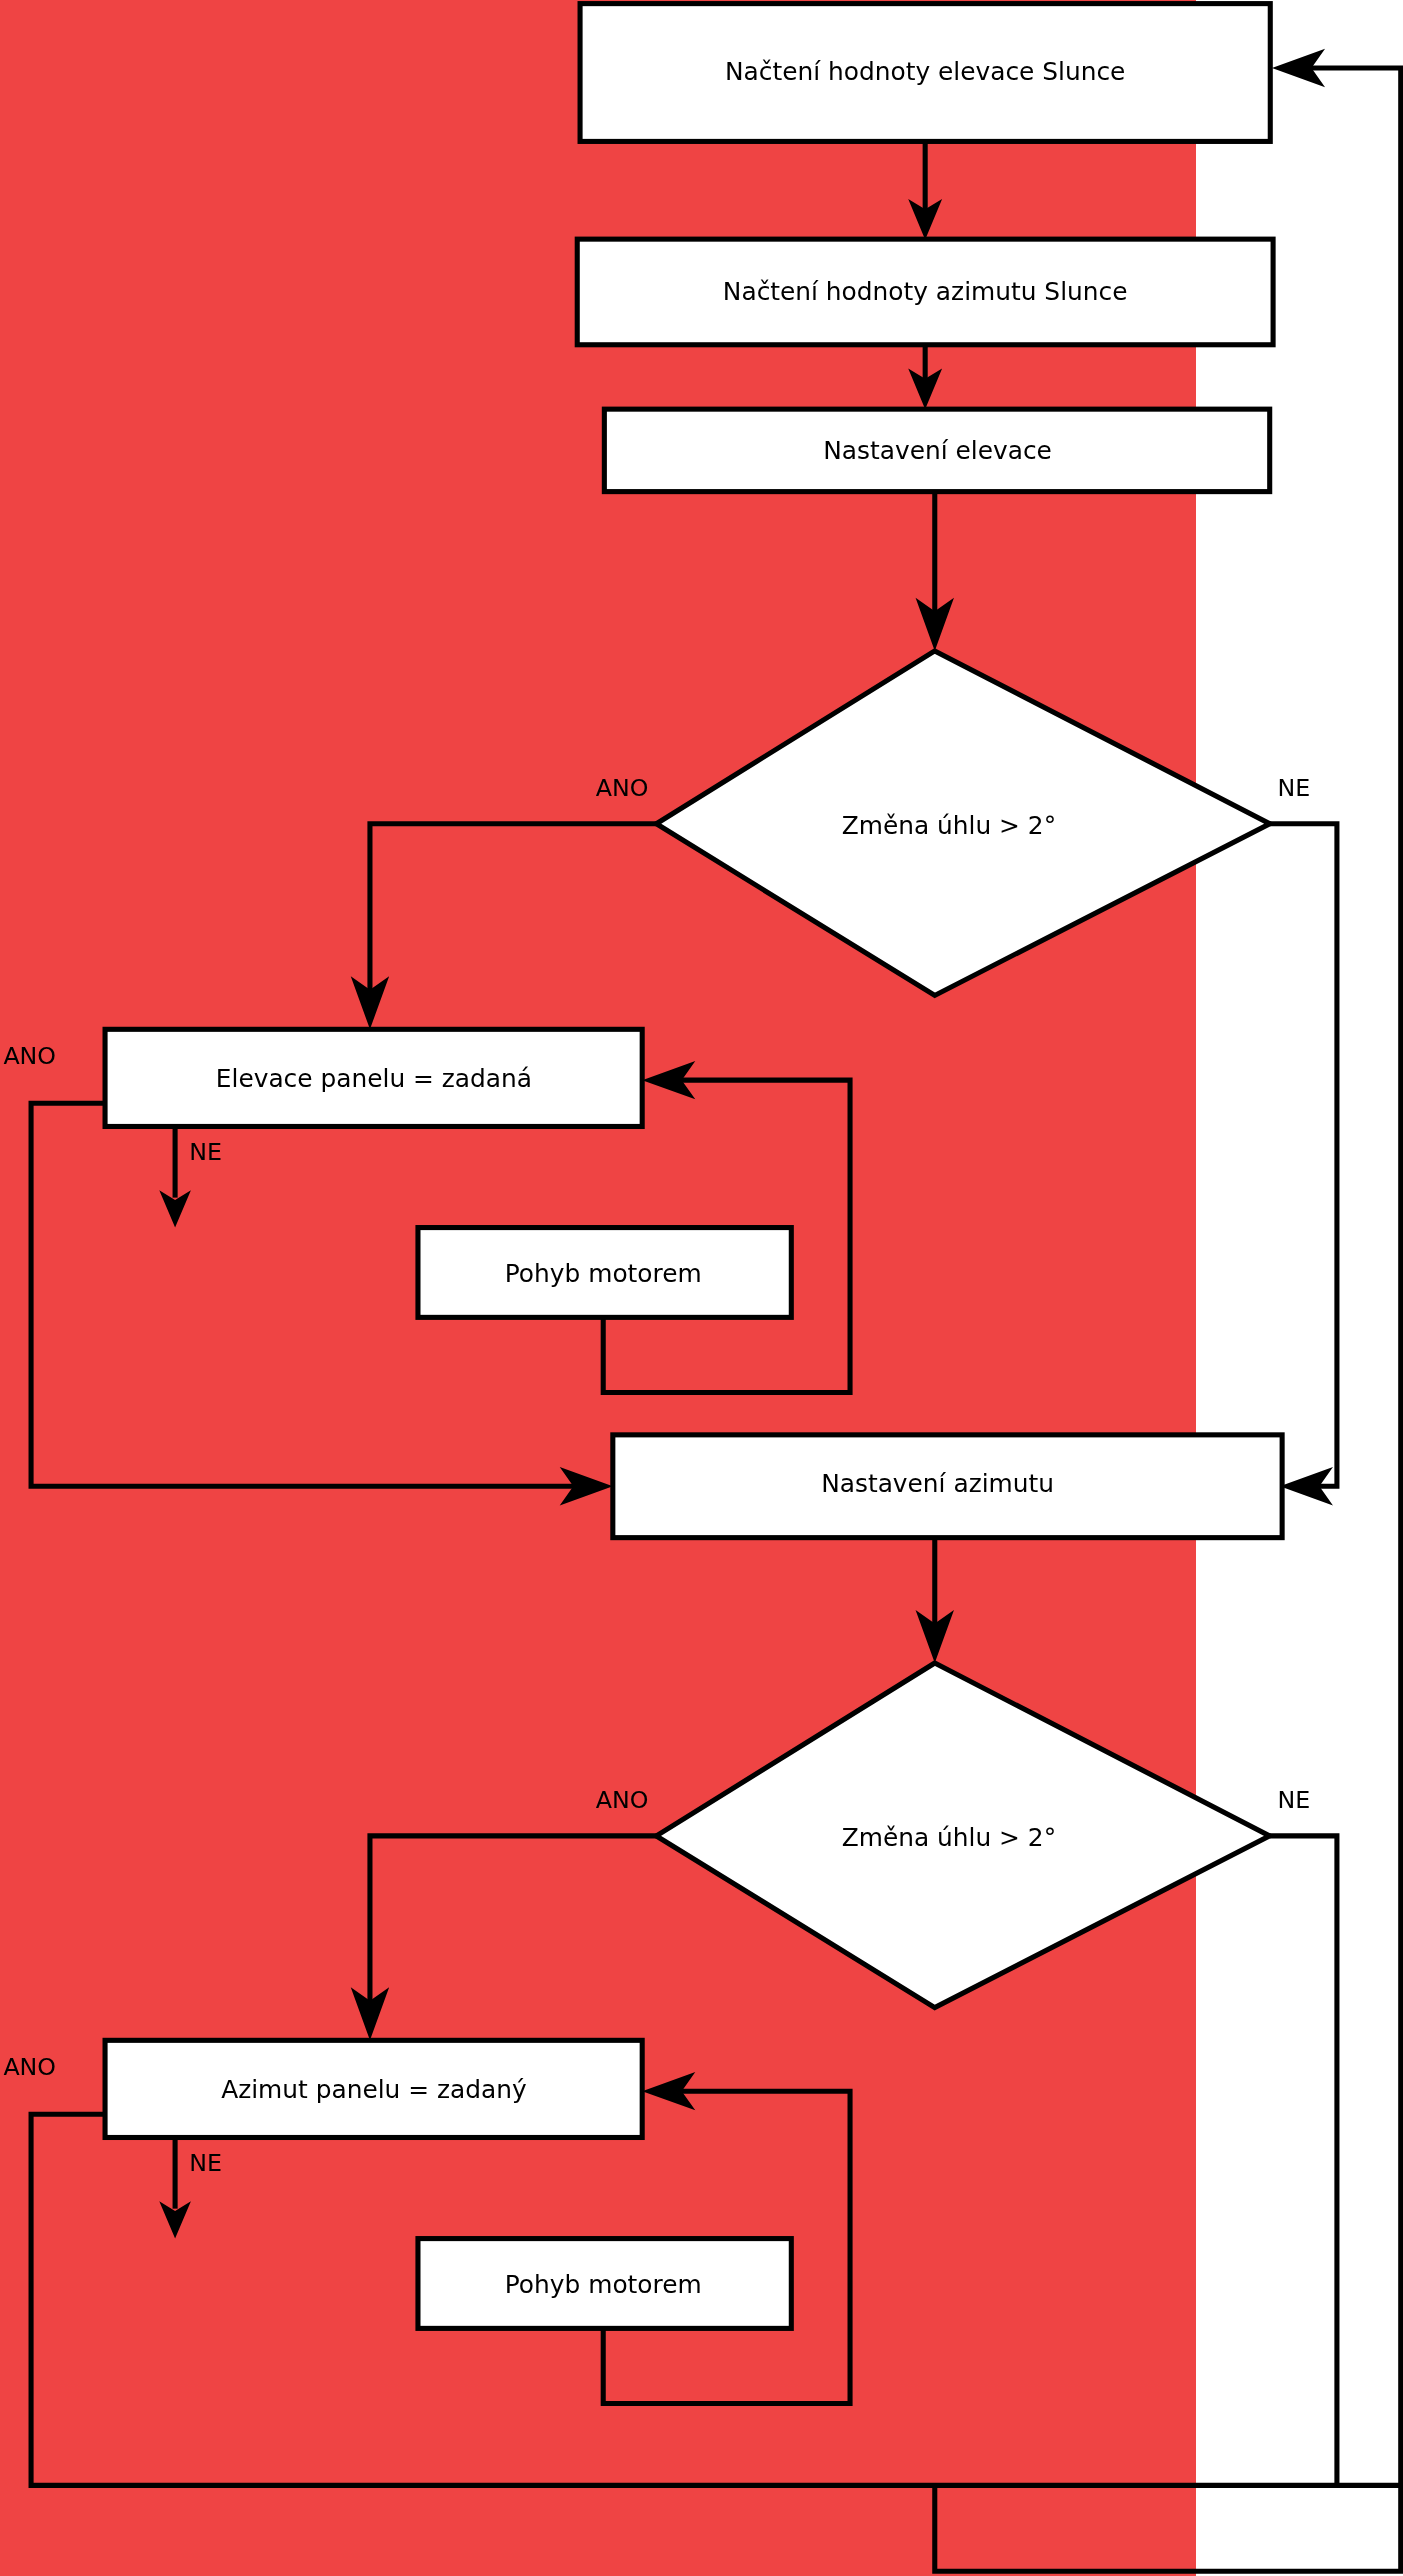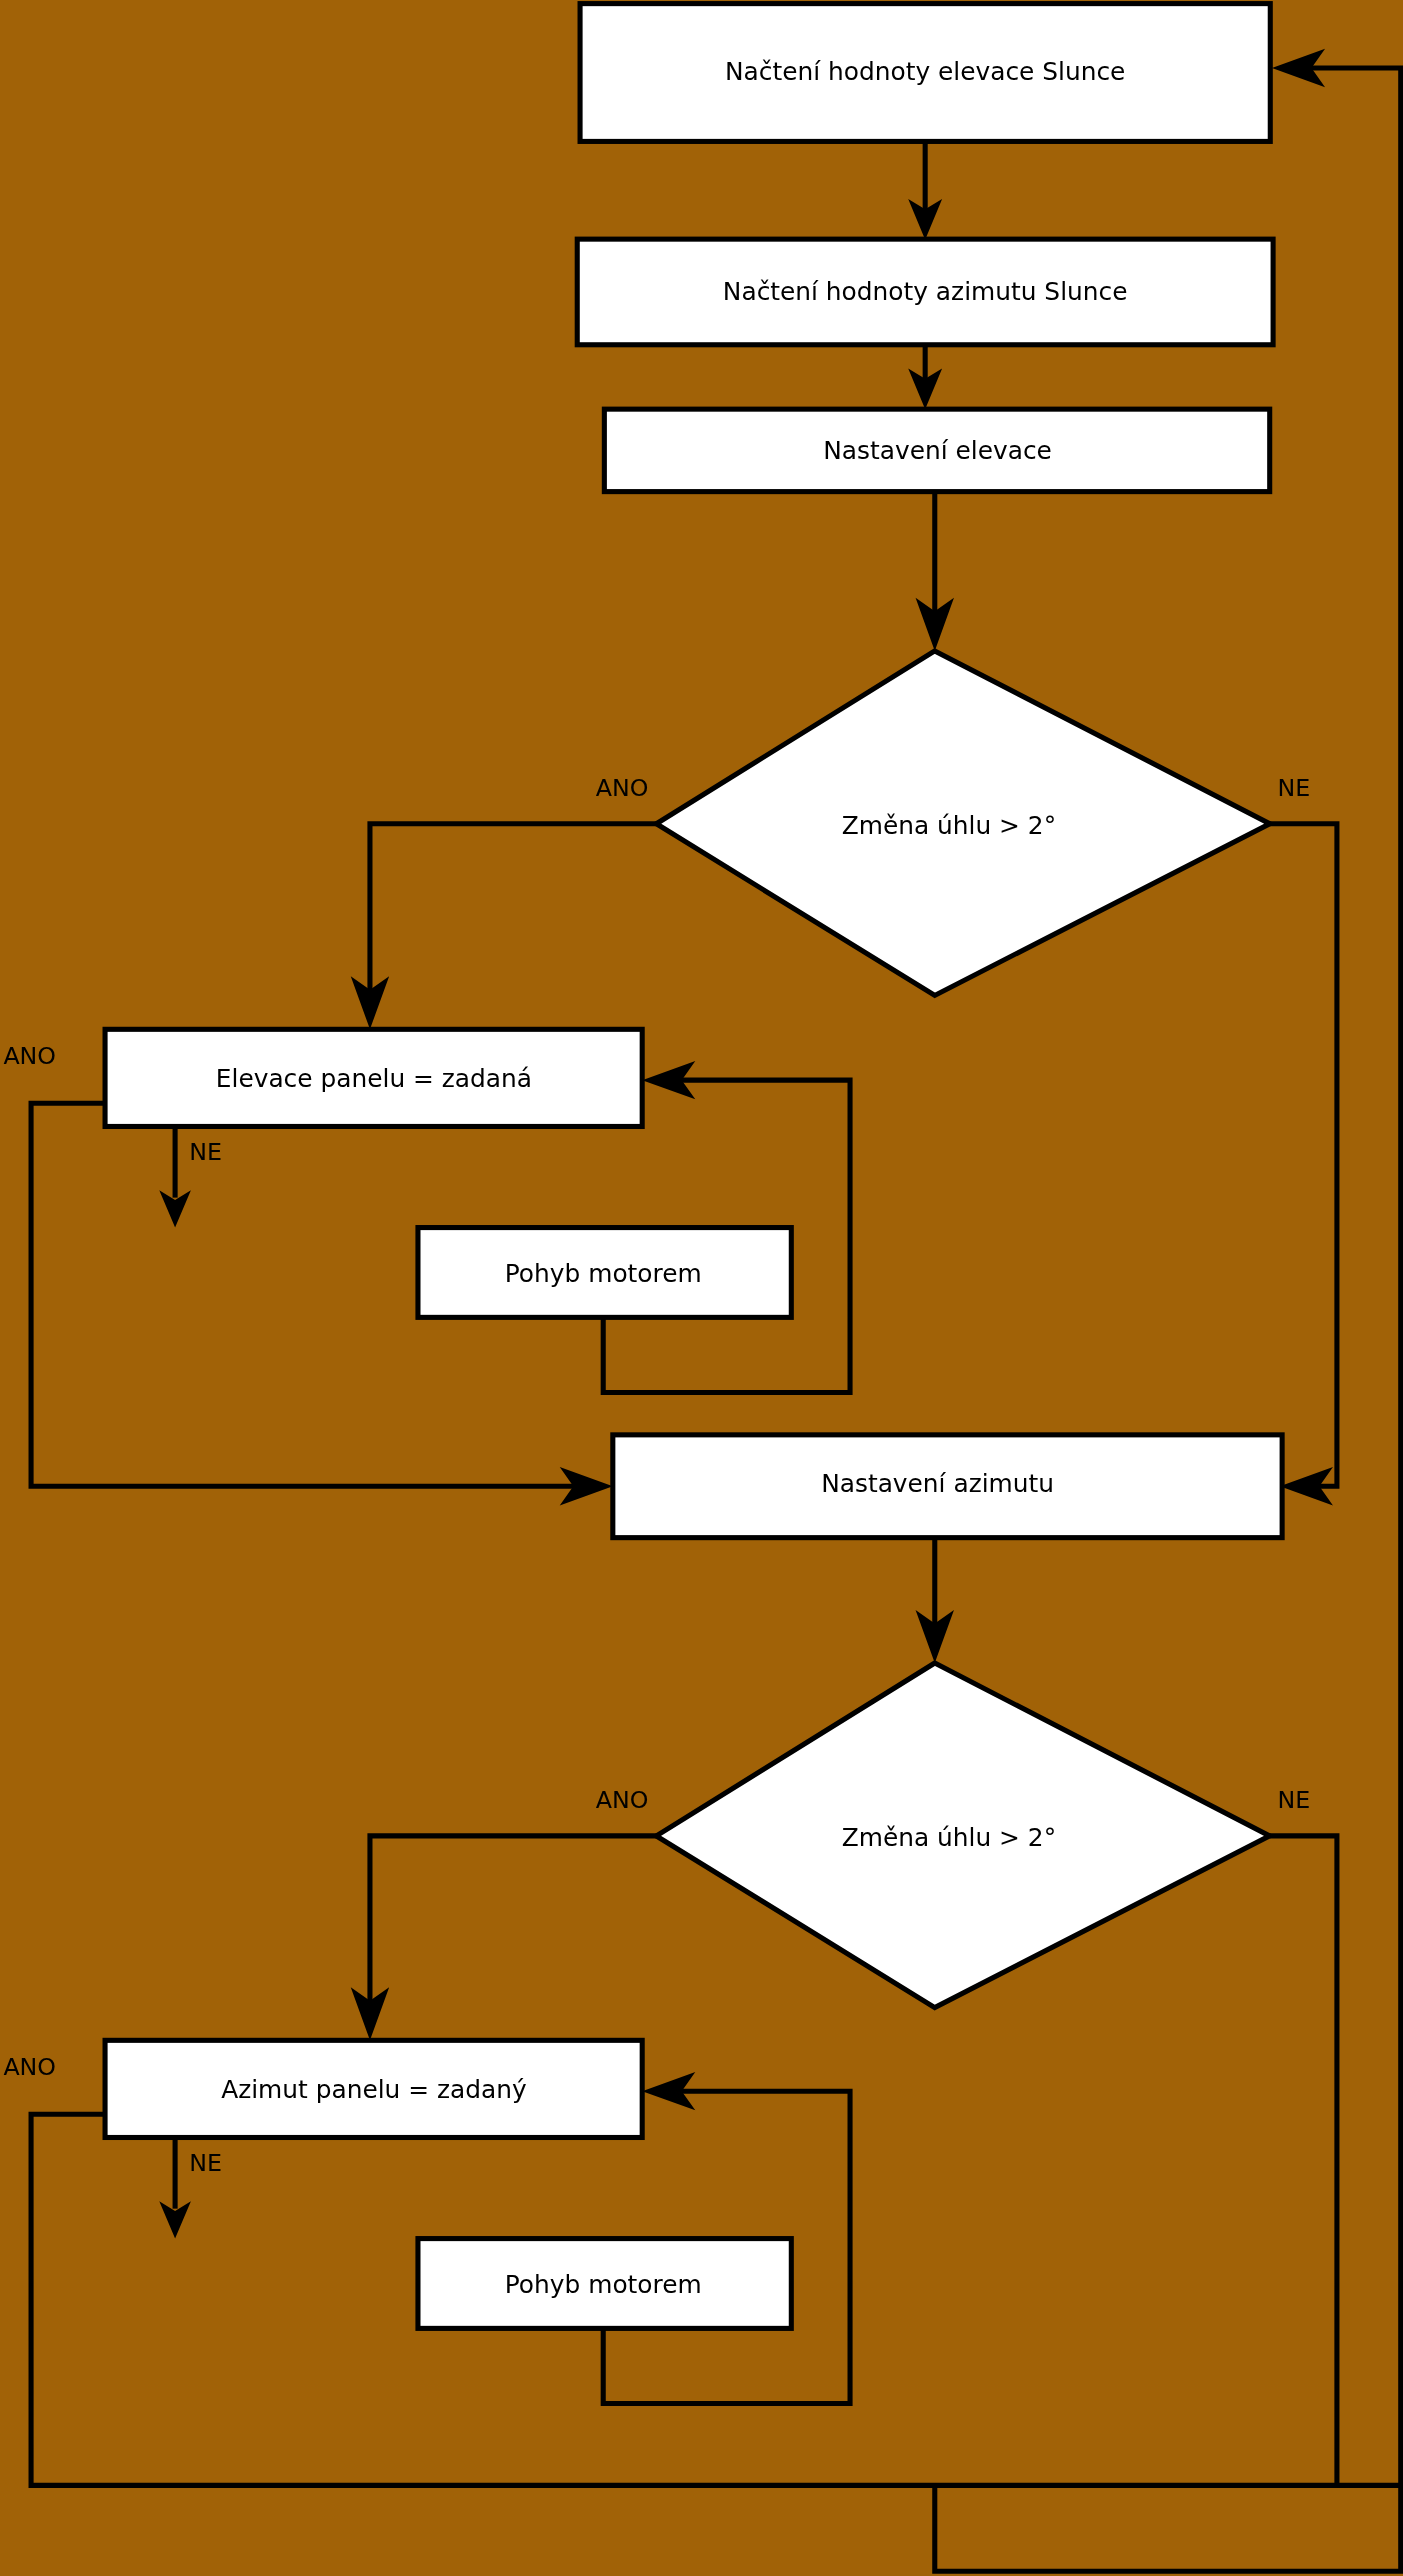--- a/index.html
+++ b/index.html
@@ -4,24 +4,24 @@
 <style>
   html, body {
     margin: 0;
     padding: 0;
     background: #ffffff;
   }
   body {
     font-family: "DejaVu Sans", sans-serif;
   }
   #flowchart-root {
-    width: 1403px;
+    width: 1196px;
     height: 2576px;
     position: relative;
-    background: #a16207;
+    background: #ef4444;
   }
   svg.diagram {
     display: block;
     width: 1403px;
     height: 2576px;
   }
   .node-box {
     fill: #ffffff;
     stroke: #000000;
     stroke-width: 9;

